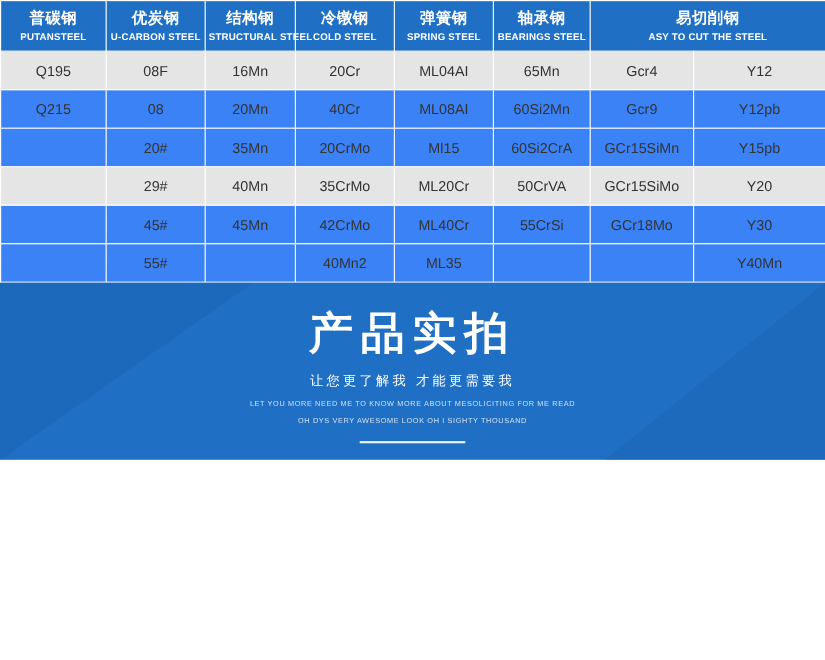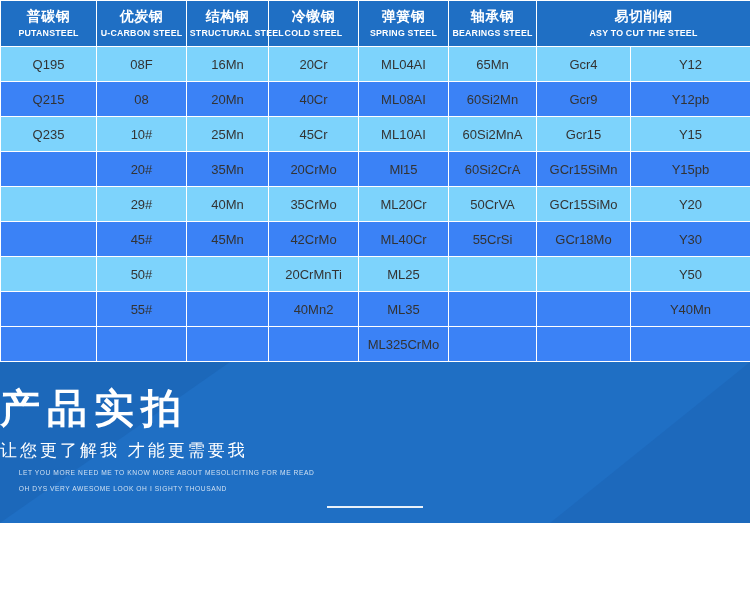--- a/index.html
+++ b/index.html
@@ -65,21 +65,21 @@
   td.data-cell {
     height: 35px;
     border: 1px solid #ffffff;
     text-align: center;
     vertical-align: middle;
     font-size: 13px;
     color: #333333;
     padding: 0 2px;
     box-sizing: border-box;
   }
-  tr.row-odd td.data-cell { background: #7dd3fc; }
+  tr.row-odd td.data-cell { background: #e5e5e5; }
   tr.row-even td.data-cell { background: #3b82f6; }
 
   
   .banner {
     position: relative;
     width: 750px;
     height: 161px;
     background: #1f6fc4;
     overflow: hidden;
   }
@@ -99,33 +99,33 @@
     right: 0;
     width: 0;
     height: 0;
     border-bottom: 161px solid #1a62b3;
     border-left: 200px solid transparent;
     opacity: 0.45;
   }
   .banner-inner {
     position: relative;
     z-index: 2;
-    text-align: left;
+    text-align: center;
     padding-top: 22px;
   }
   .banner-title {
     color: #ffffff;
     font-size: 40px;
     font-weight: bold;
     letter-spacing: 7px;
     line-height: 48px;
   }
   .banner-sub {
     color: #ffffff;
-    font-size: 17px;
+    font-size: 12px;
     letter-spacing: 3px;
     line-height: 22px;
     margin-top: 8px;
   }
   .banner-en {
     color: #cfe0f2;
     font-size: 7px;
     letter-spacing: 0.6px;
     line-height: 10px;
     margin-top: 6px;
@@ -201,30 +201,20 @@
       <tr class="row-even">
         <td class="data-cell">Q215</td>
         <td class="data-cell">08</td>
         <td class="data-cell">20Mn</td>
         <td class="data-cell">40Cr</td>
         <td class="data-cell">ML08AI</td>
         <td class="data-cell">60Si2Mn</td>
         <td class="data-cell">Gcr9</td>
         <td class="data-cell">Y12pb</td>
       </tr>
-      <tr class="row-odd">
-        <td class="data-cell">Q235</td>
-        <td class="data-cell">10#</td>
-        <td class="data-cell">25Mn</td>
-        <td class="data-cell">45Cr</td>
-        <td class="data-cell">ML10AI</td>
-        <td class="data-cell">60Si2MnA</td>
-        <td class="data-cell">Gcr15</td>
-        <td class="data-cell">Y15</td>
-      </tr>
       <tr class="row-even">
         <td class="data-cell"></td>
         <td class="data-cell">20#</td>
         <td class="data-cell">35Mn</td>
         <td class="data-cell">20CrMo</td>
         <td class="data-cell">Ml15</td>
         <td class="data-cell">60Si2CrA</td>
         <td class="data-cell">GCr15SiMn</td>
         <td class="data-cell">Y15pb</td>
       </tr>
@@ -241,49 +231,29 @@
       <tr class="row-even">
         <td class="data-cell"></td>
         <td class="data-cell">45#</td>
         <td class="data-cell">45Mn</td>
         <td class="data-cell">42CrMo</td>
         <td class="data-cell">ML40Cr</td>
         <td class="data-cell">55CrSi</td>
         <td class="data-cell">GCr18Mo</td>
         <td class="data-cell">Y30</td>
       </tr>
-      <tr class="row-odd">
-        <td class="data-cell"></td>
-        <td class="data-cell">50#</td>
-        <td class="data-cell"></td>
-        <td class="data-cell">20CrMnTi</td>
-        <td class="data-cell">ML25</td>
-        <td class="data-cell"></td>
-        <td class="data-cell"></td>
-        <td class="data-cell">Y50</td>
-      </tr>
       <tr class="row-even">
         <td class="data-cell"></td>
         <td class="data-cell">55#</td>
         <td class="data-cell"></td>
         <td class="data-cell">40Mn2</td>
         <td class="data-cell">ML35</td>
         <td class="data-cell"></td>
         <td class="data-cell"></td>
         <td class="data-cell">Y40Mn</td>
-      </tr>
-      <tr class="row-even">
-        <td class="data-cell"></td>
-        <td class="data-cell"></td>
-        <td class="data-cell"></td>
-        <td class="data-cell"></td>
-        <td class="data-cell">ML325CrMo</td>
-        <td class="data-cell"></td>
-        <td class="data-cell"></td>
-        <td class="data-cell"></td>
       </tr>
     </tbody>
   </table>
 
   <div class="banner">
     <div class="diag"></div>
     <div class="diag2"></div>
     <div class="banner-inner">
       <div class="banner-title">产品实拍</div>
       <div class="banner-sub">让您更了解我  才能更需要我</div>

